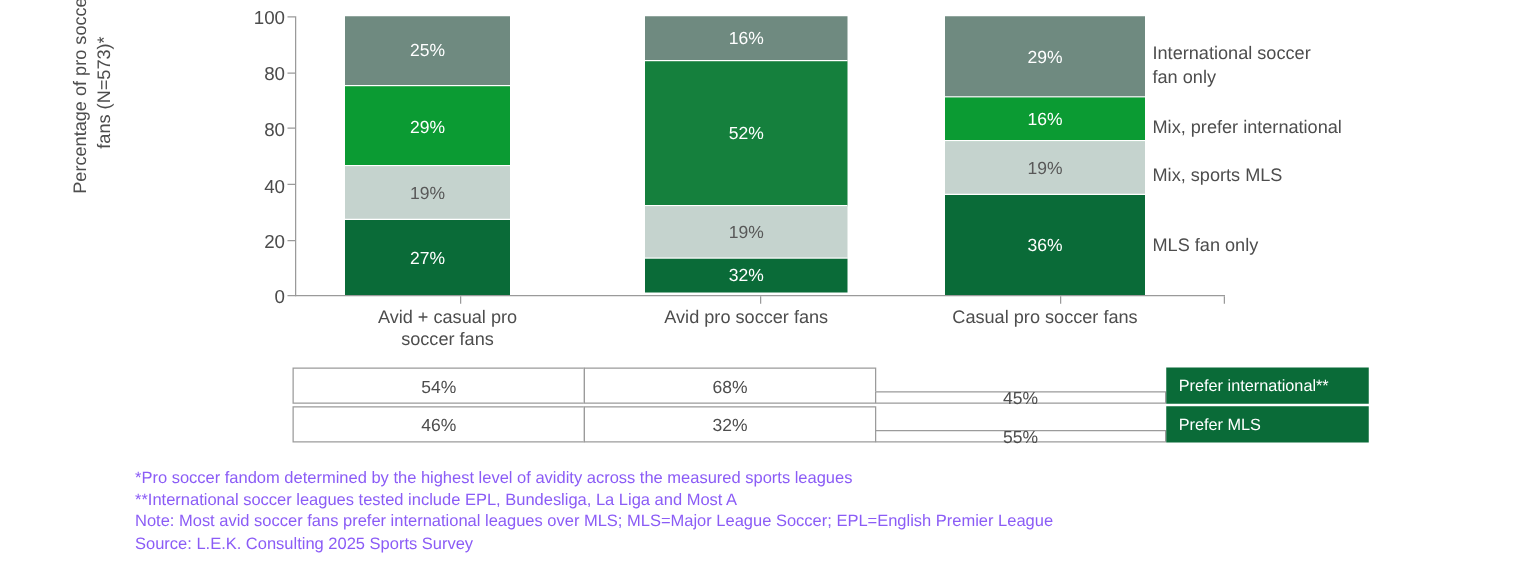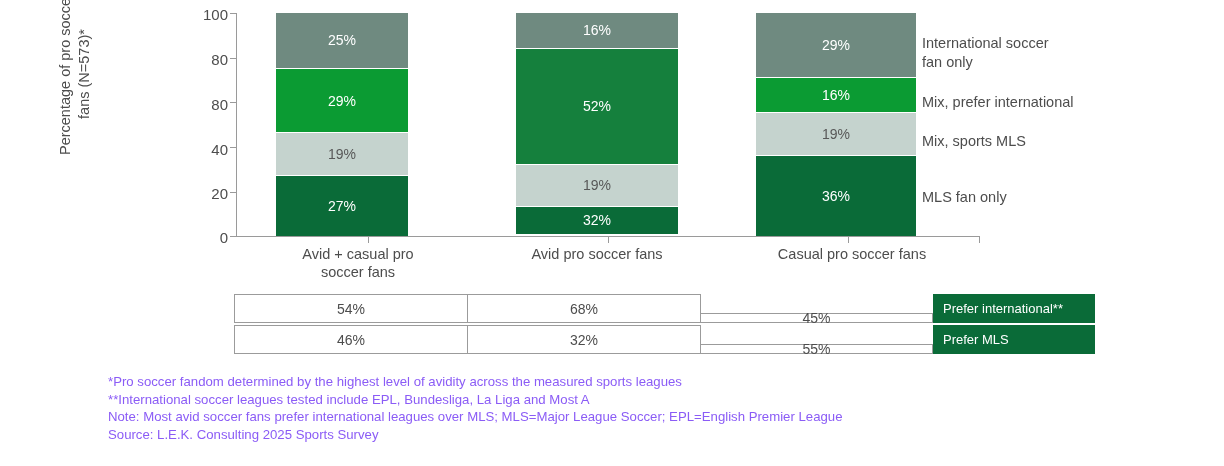--- a/index.html
+++ b/index.html
@@ -234,21 +234,21 @@
       <span class="seg-label-dark">19%</span>
     </div>
     <div class="seg" style="height:36%;background:#0a6b38;">
       <span class="seg-label-light">36%</span>
     </div>
   </div>
 
   <div class="cat-label" style="left:507px;width:180px;">Avid pro soccer fans</div>
   <div class="cat-label" style="left:266px;width:184px;">Avid + casual pro
 soccer fans</div>
-  <div class="cat-label" style="left:762px;width:180px;">Casual pro soccer fans</div>
+  <div class="cat-label" style="left:746px;width:180px;">Casual pro soccer fans</div>
 
   <div class="legend-item" style="top:34px;">International soccer
 fan only</div>
   <div class="legend-item" style="top:93px;">Mix, prefer international</div>
   <div class="legend-item" style="top:132px;">Mix, sports MLS</div>
   <div class="legend-item" style="top:188px;">MLS fan only</div>
 </div>
 
 <div id="summary-table">
   <div class="tbl-row">

